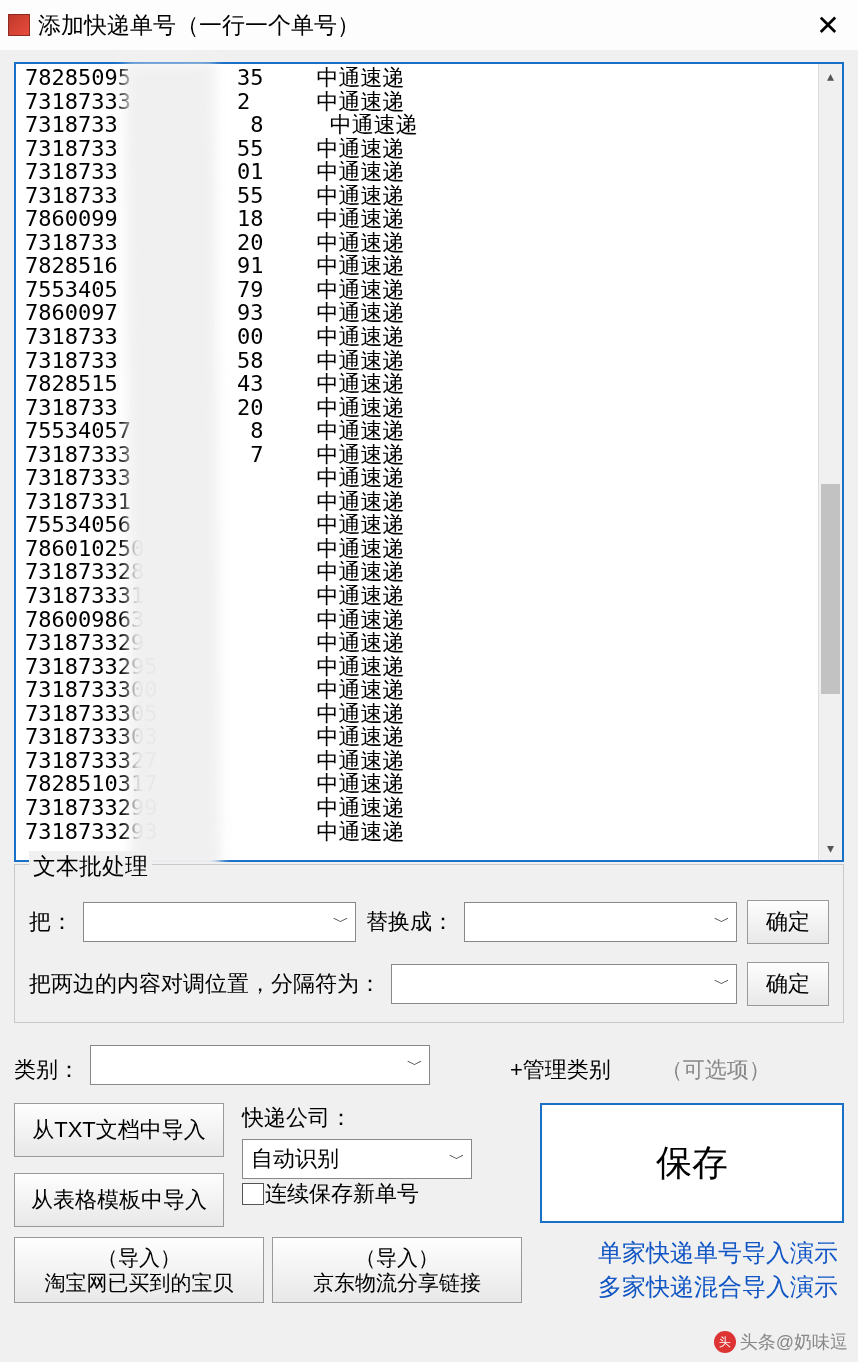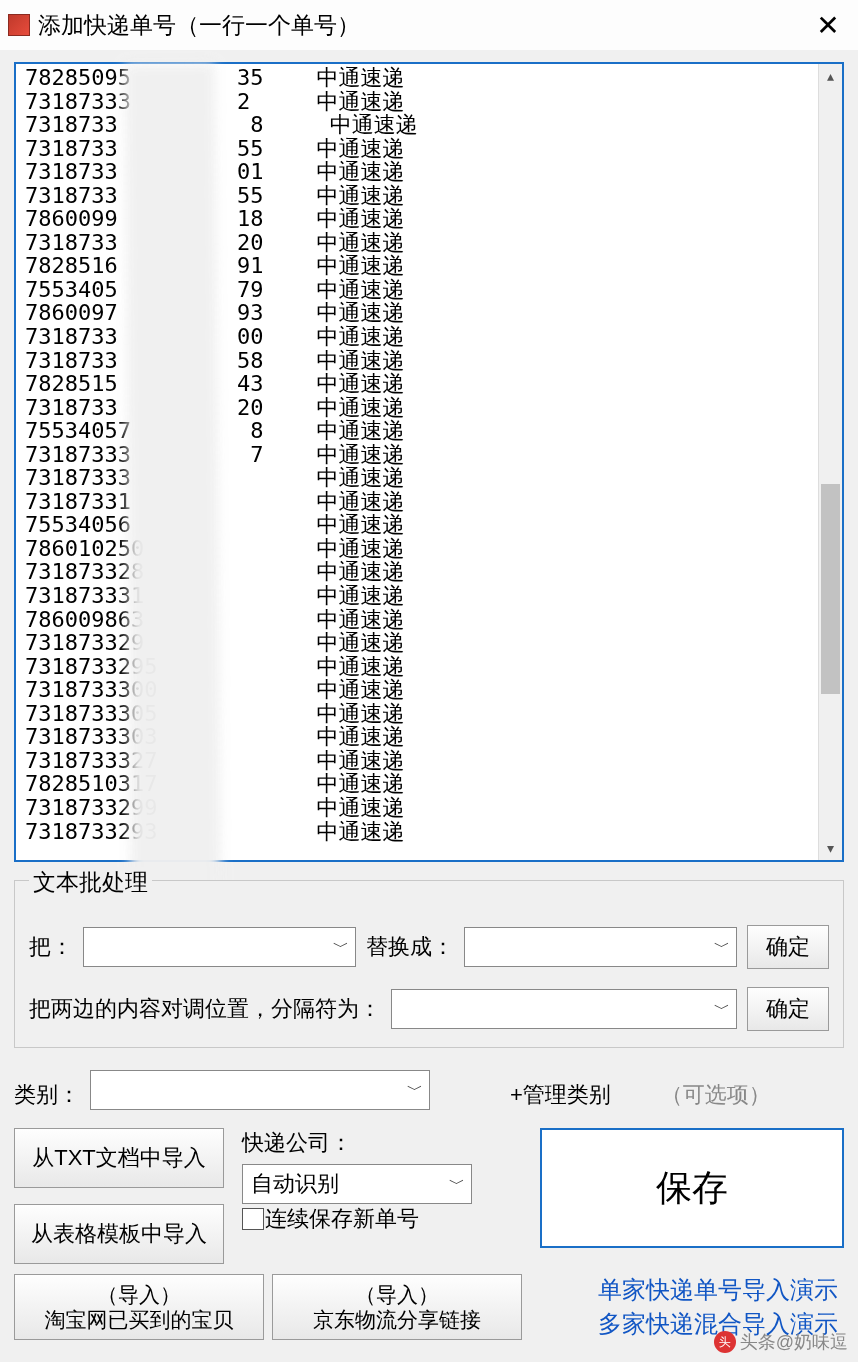--- a/index.html
+++ b/index.html
@@ -80,23 +80,23 @@
     font-size: 14px; color:#555;
   }
   .scroll-thumb {
     position:absolute;
     left:2px; right:2px;
     top: 420px; height: 210px;
     background:#c2c2c2;
   }
 
   .group-box {
-    margin-top: 18px;
+    margin-top: 2px;
     border: 1px solid #c8c8c8;
-    padding: 44px 14px 16px 14px;
+    padding: 35px 14px 16px 14px;
     position: relative;
     background:#f0f0f0;
   }
   .group-label {
     position:absolute;
     top: -14px;
     left: 14px;
     background:#f0f0f0;
     padding: 0 4px;
     font-size: 23px;
@@ -144,21 +144,21 @@
     margin-top: 18px;
     align-items:start;
   }
   .btn-wide {
     border:1px solid #9a9a9a;
     background:linear-gradient(#fefefe,#e8e8e8);
     display:flex; align-items:center; justify-content:center;
     font-size:22px;
     text-align:center;
   }
-  .btn-import { height:60px; }
+  .btn-import { height:54px; }
   .save-btn {
     border:2px solid #1a6fc7;
     background:#fff;
     height:120px;
     display:flex; align-items:center; justify-content:center;
     font-size:36px;
   }
   .checkbox-row {
     display:flex; align-items:center; gap:1px;
   }

